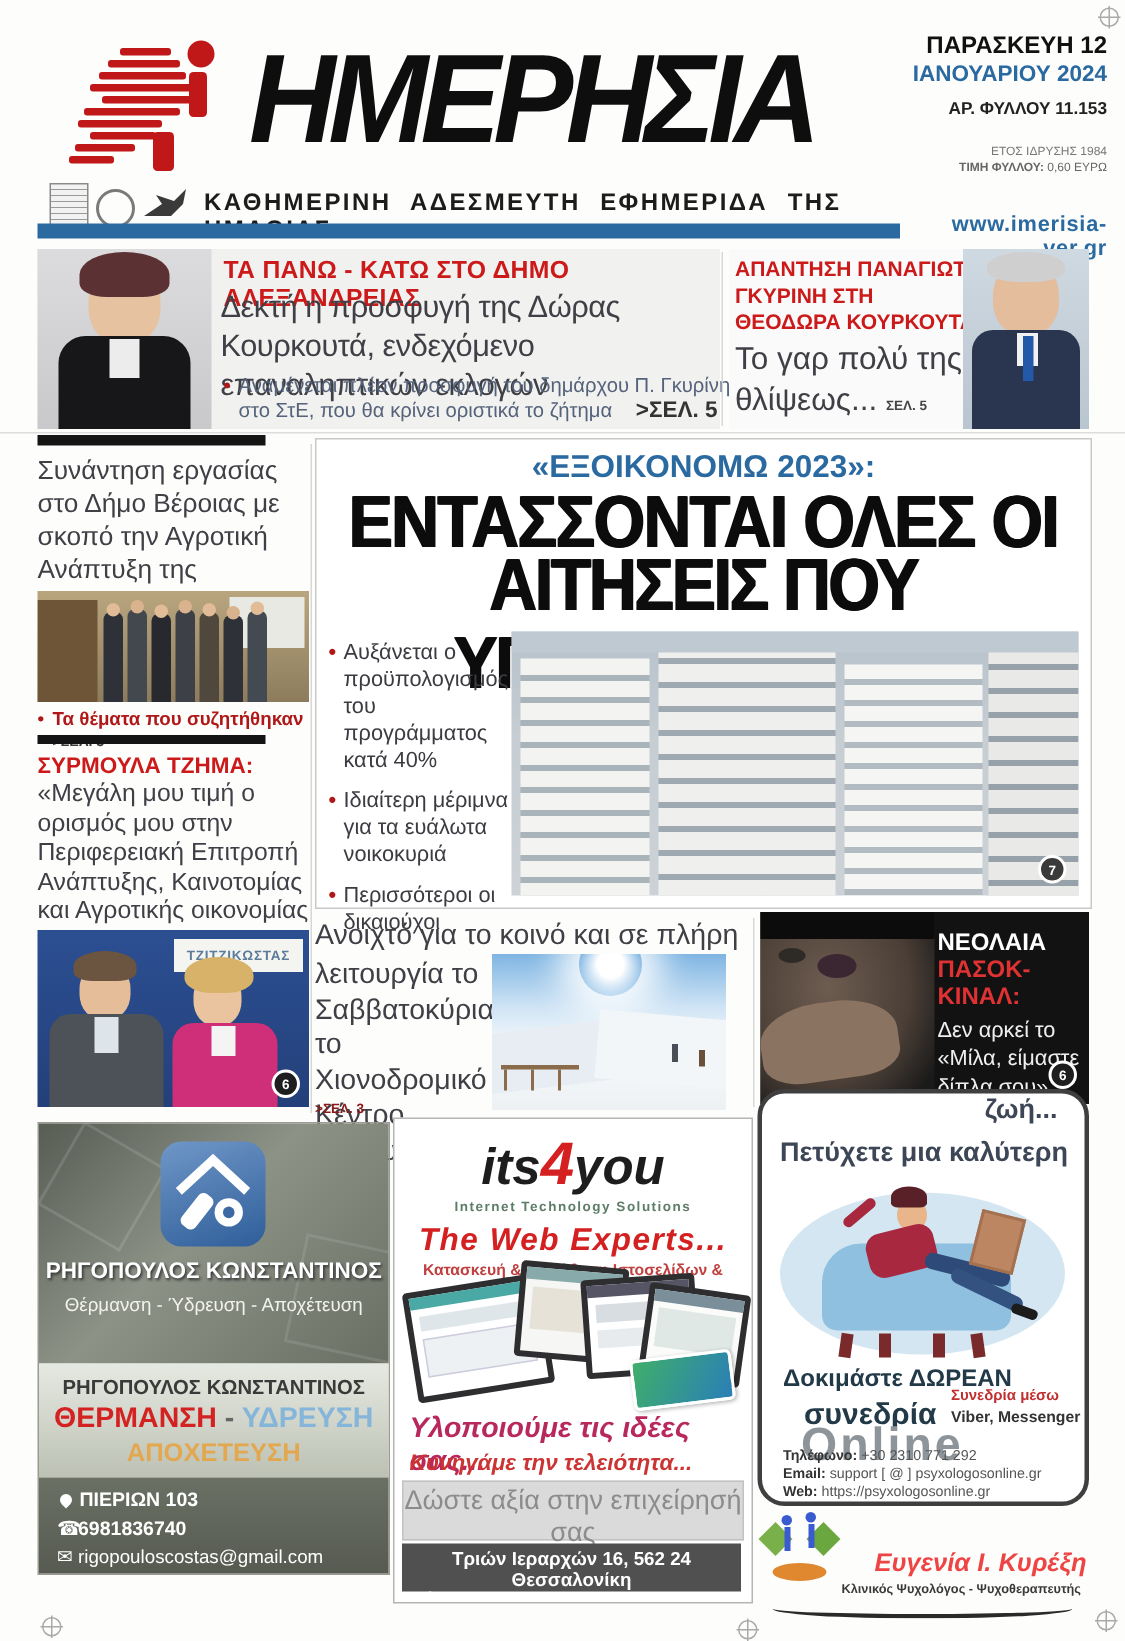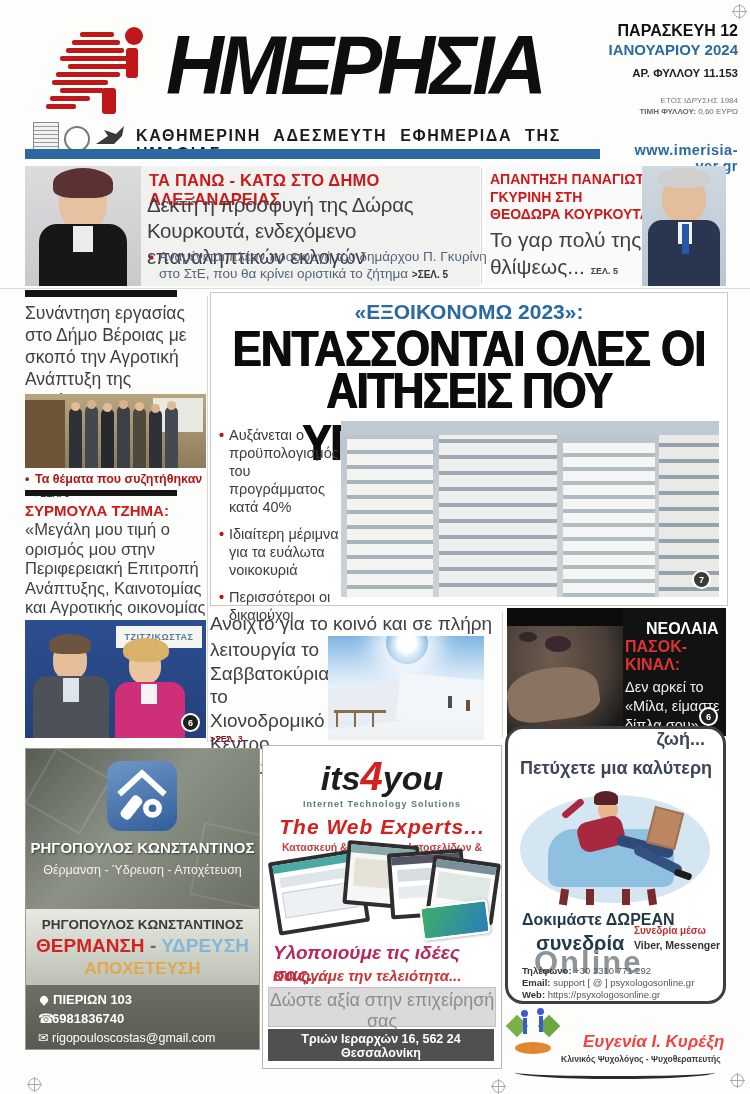--- a/index.html
+++ b/index.html
@@ -81,21 +81,21 @@
   <div class="abs" style="left:25px;top:166px;width:455px;height:120px;background:#f1f1f0;">
     <div class="abs" style="left:0;top:0;width:116px;height:120px;background:linear-gradient(180deg,#dcdcde,#c9c9cc);overflow:hidden;">
       <div class="abs" style="left:34px;top:10px;width:48px;height:54px;background:#e6c2a0;border-radius:45%;"></div>
       <div class="abs" style="left:28px;top:2px;width:60px;height:30px;background:#5c3134;border-radius:50% 50% 30% 30%;"></div>
       <div class="abs" style="left:14px;top:58px;width:88px;height:62px;background:#17171a;border-radius:18px 18px 0 0;"></div>
       <div class="abs" style="left:48px;top:60px;width:20px;height:26px;background:#ececec;"></div>
     </div>
     <div class="kicker-red abs" style="left:124px;top:5px;font-size:16.5px;letter-spacing:0.2px;">ΤΑ ΠΑΝΩ - ΚΑΤΩ ΣΤΟ ΔΗΜΟ ΑΛΕΞΑΝΔΡΕΙΑΣ</div>
     <div class="abs gray-head" style="left:122px;top:26px;width:345px;font-size:20.5px;line-height:26px;letter-spacing:-0.3px;">Δεκτή η προσφυγή της Δώρας Κουρκουτά, ενδεχόμενο επαναληπτικών εκλογών</div>
     <div class="abs bullet" style="left:124px;top:82px;width:330px;font-size:13.5px;line-height:17px;color:#55637a;"><span>Αναμένεται πλέον προσφυγή του δημάρχου Π. Γκυρίνη στο ΣτΕ, που θα κρίνει οριστικά το ζήτημα </span>
-      <span class="b" style="font-size:10px;color:#333;">&gt;ΣΕΛ. 5</span>
+      <span class="b" style="font-size:15px;color:#333;margin-left:12px;">&gt;ΣΕΛ. 5</span>
     </div>
   </div>
 
   <div class="vline" style="left:481px;top:168px;height:116px;"></div>
 
   <div class="abs" style="left:486px;top:166px;width:240px;height:120px;background:#fafafa;">
     <div class="kicker-red abs" style="left:4px;top:5px;width:165px;font-size:14px;line-height:17.5px;">ΑΠΑΝΤΗΣΗ ΠΑΝΑΓΙΩΤΗ ΓΚΥΡΙΝΗ ΣΤΗ ΘΕΟΔΩΡΑ ΚΟΥΡΚΟΥΤΑ</div>
     <div class="abs gray-head" style="left:4px;top:60px;width:160px;font-size:21px;line-height:27px;"><span>Το γαρ πολύ της θλίψεως... </span>
       <span class="b" style="font-size:9px;color:#444;">ΣΕΛ. 5</span>
     </div>
@@ -198,21 +198,21 @@
   <div class="vline" style="left:502px;top:612px;height:126px;"></div>
 
   <div class="abs" style="left:507px;top:608px;width:219px;height:128px;background:#121212;overflow:hidden;">
     <div class="abs" style="left:-14px;top:-6px;width:130px;height:140px;background:radial-gradient(ellipse at 45% 40%,#6d5c50 0%,#4a3e36 55%,#1a1a1a 85%);">
       <div class="abs" style="left:52px;top:34px;width:26px;height:16px;background:#3a2731;border-radius:50%;"></div>
       <div class="abs" style="left:26px;top:30px;width:18px;height:10px;background:#2e2a26;border-radius:50%;"></div>
       <div class="abs" style="left:14px;top:66px;width:92px;height:52px;background:#8a7360;border-radius:45% 45% 30% 30%;transform:rotate(-8deg);"></div>
       <div class="abs" style="left:0;top:0;width:130px;height:24px;background:#0c0c0c;"></div>
     </div>
     <div class="abs" style="left:118px;top:12px;width:96px;">
-      <div class="b" style="font-size:16px;color:#ffffff;margin-left:21px;">ΝΕΟΛΑΙΑ</div>
+      <div class="b" style="font-size:16px;color:#ffffff;">ΝΕΟΛΑΙΑ</div>
       <div class="b" style="font-size:16px;color:#e03232;">ΠΑΣΟΚ-ΚΙΝΑΛ:</div>
       <div style="margin-top:4px;font-size:14.5px;line-height:19px;color:#efefef;">Δεν αρκεί το «Μίλα, είμαστε δίπλα σου»</div>
     </div>
     <div class="badge" style="right:8px;bottom:10px;">6</div>
   </div>
 
   <div class="abs" style="left:25px;top:748px;width:233px;height:300px;border:1px solid #9a9a92;">
     <div class="abs" style="left:0;top:0;width:233px;height:160px;background:linear-gradient(135deg,#585d54 0%,#8d9287 45%,#6a6f64 100%);overflow:hidden;">
       <div class="abs" style="left:10px;top:10px;width:60px;height:60px;border:2px solid rgba(255,255,255,0.12);transform:rotate(30deg);"></div>
       <div class="abs" style="left:170px;top:80px;width:70px;height:70px;border:2px solid rgba(255,255,255,0.10);transform:rotate(12deg);"></div>

